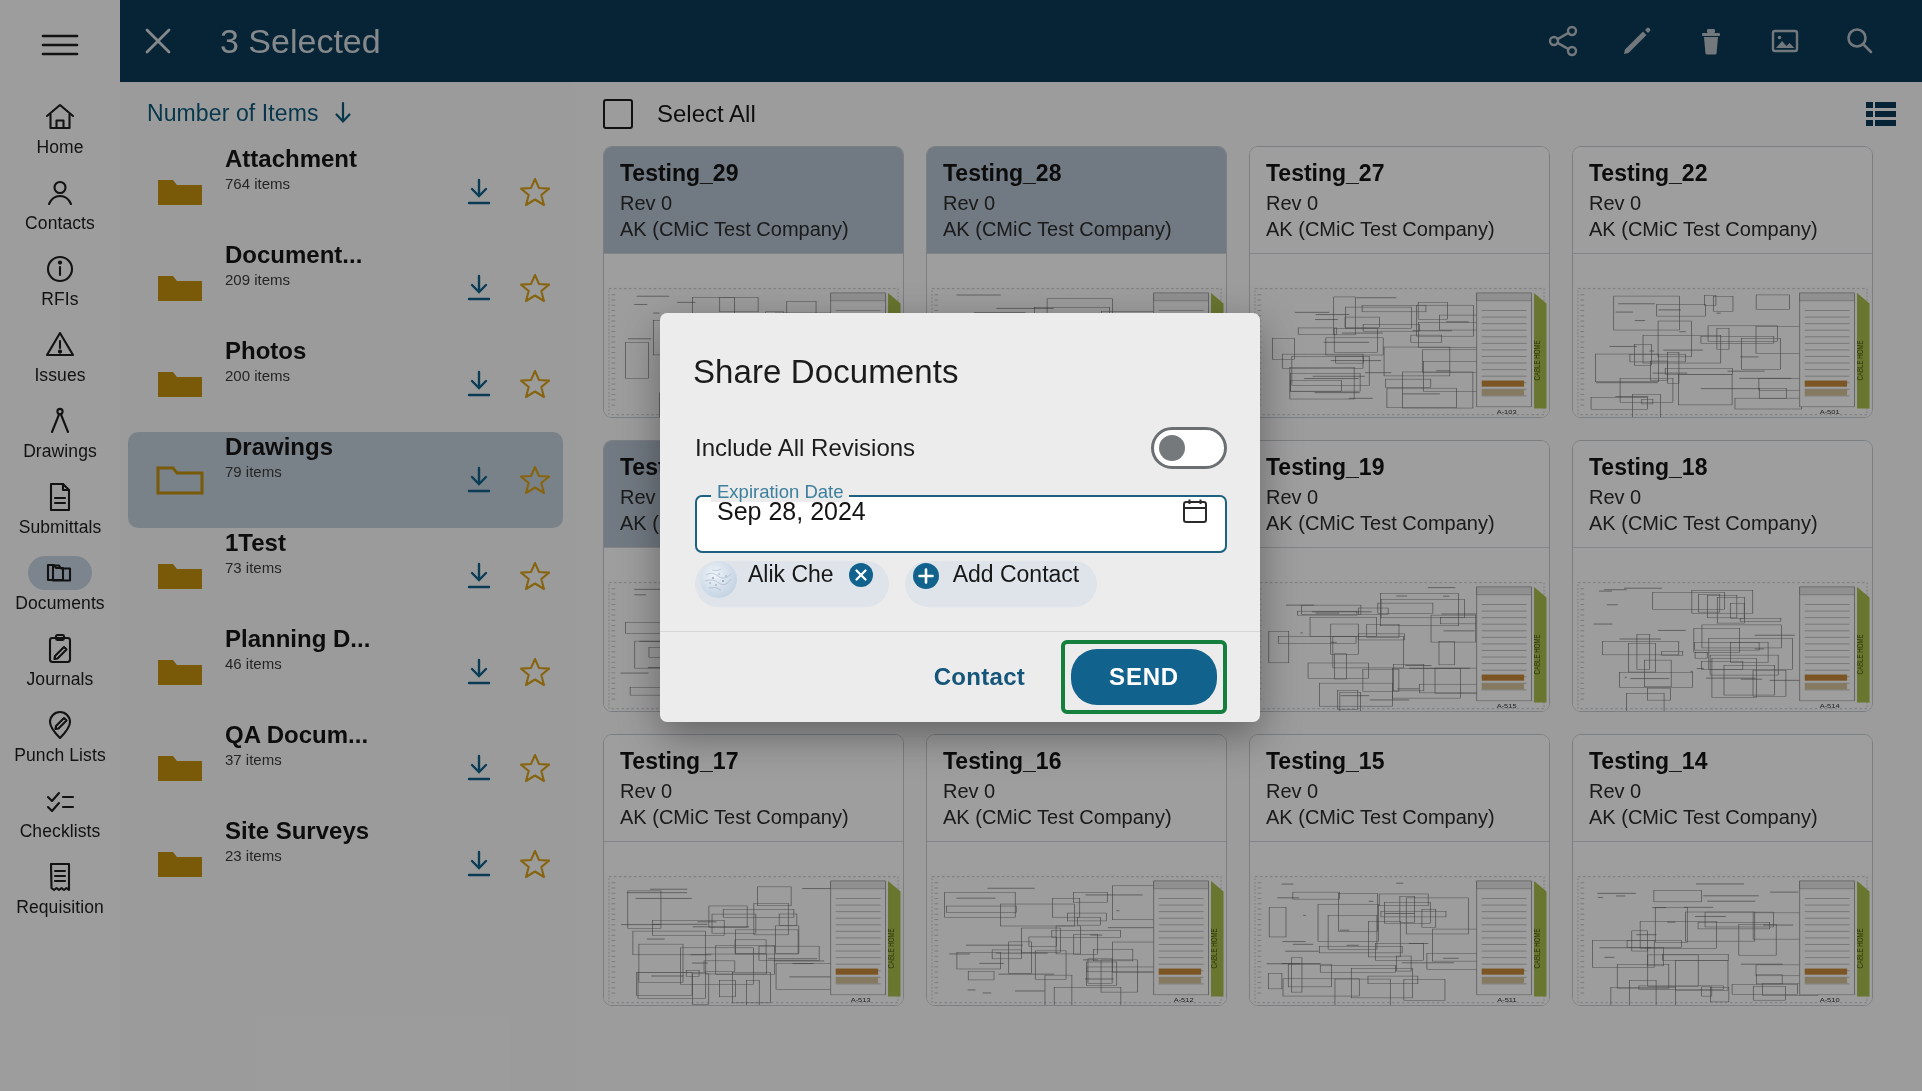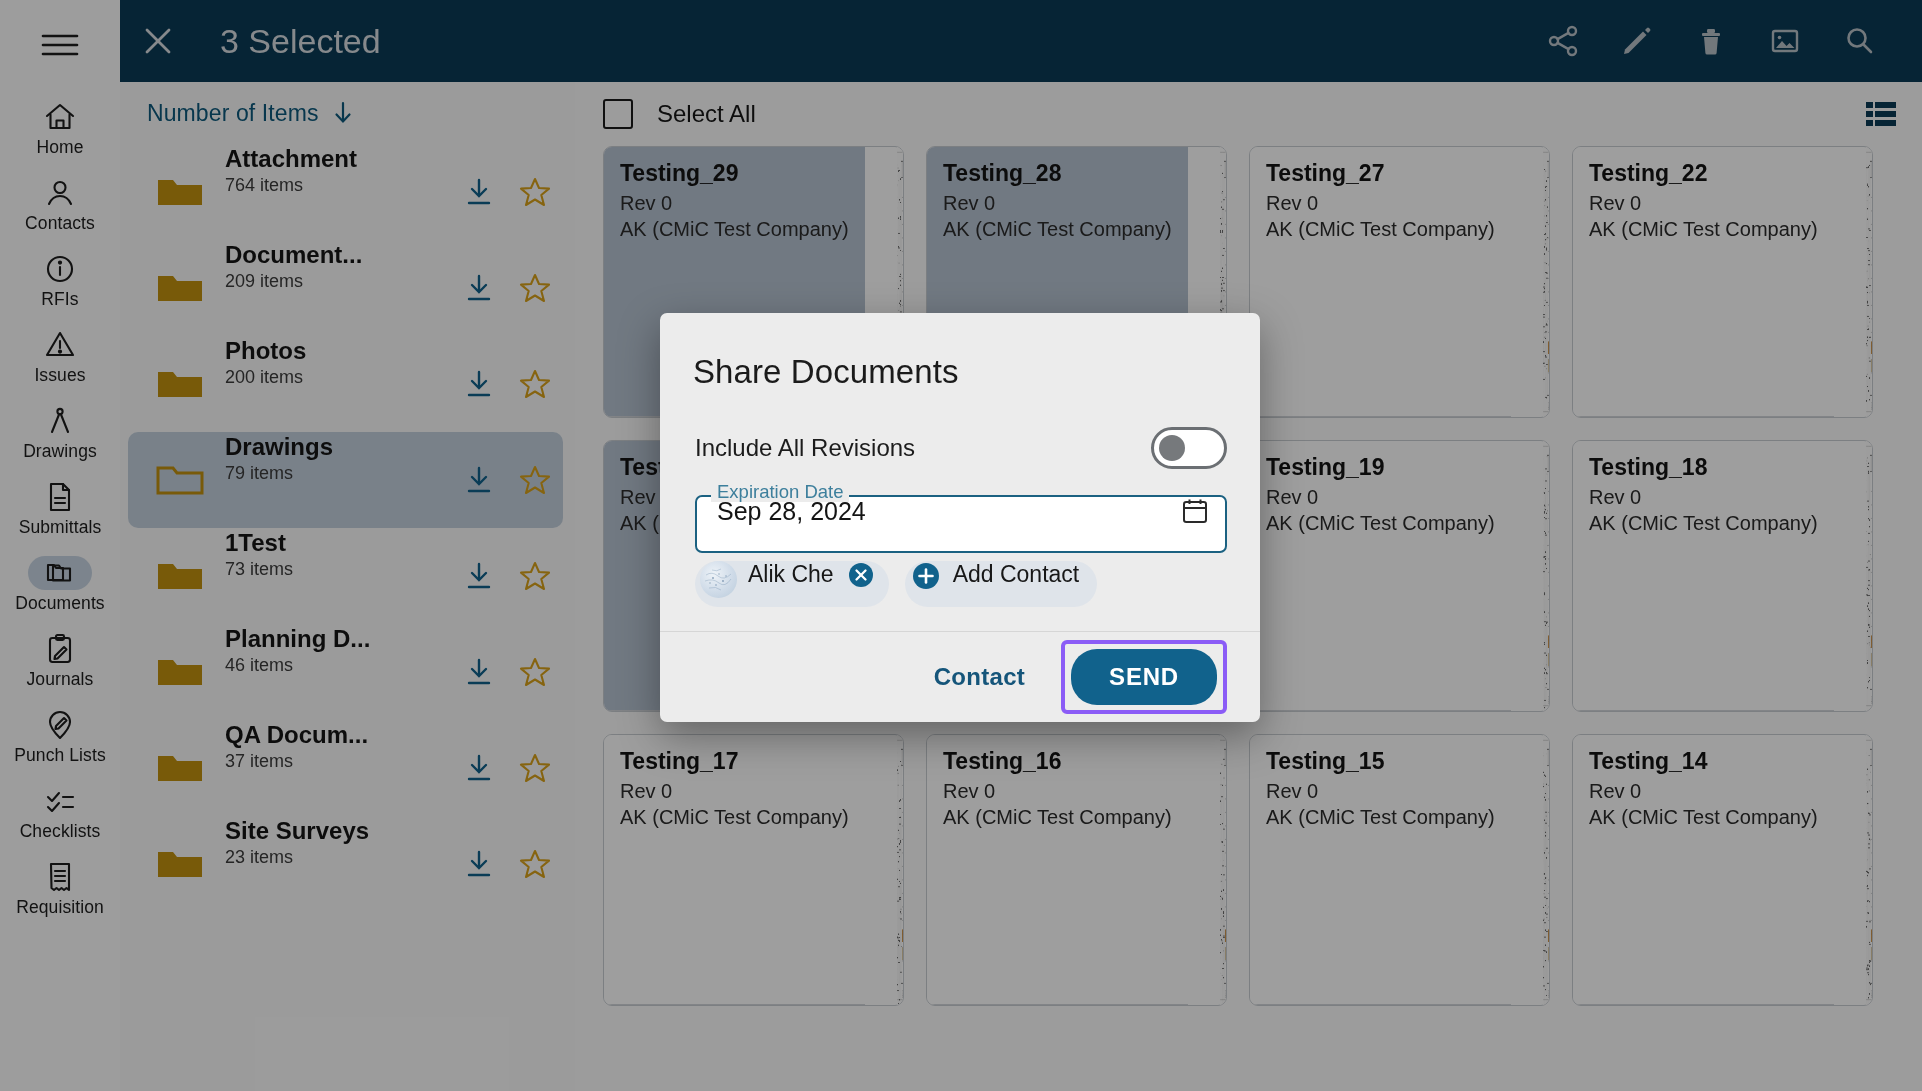--- a/index.html
+++ b/index.html
@@ -111,21 +111,21 @@
   }
   .folder-row.selected { background: #c4d1de; }
   .folder-icon { width: 56px; flex: 0 0 56px; display: flex; align-items: center; }
   .folder-text { flex: 1; margin-left: 14px; min-width: 0; }
   .folder-name {
     font-size: 24px; font-weight: bold; color: #161616;
     white-space: nowrap; overflow: hidden;
     line-height: 1.22;
   }
   .folder-count {
-    font-size: 18px; color: #3c3c3c; margin-top: 2px;
+    font-size: 15px; color: #3c3c3c; margin-top: 2px;
     line-height: 1.2;
   }
   .folder-act {
     width: 56px; flex: 0 0 56px;
     display: flex; align-items: center; justify-content: center;
     cursor: pointer;
   }
 
   
   #main {
@@ -154,21 +154,21 @@
     display: flex; flex-wrap: wrap;
     padding: 0 20px 0 28px;
     gap: 22px 22px;
   }
   .doc-card {
     width: 301px; height: 272px;
     border: 1px solid #c8cdd2;
     border-radius: 9px;
     background: #ffffff;
     overflow: hidden;
-    display: flex; flex-direction: row;
+    display: flex; flex-direction: column;
     cursor: pointer;
     gap: 32px;
   }
   .doc-card.selected .card-head { background: #b6c3d2; }
   .card-head {
     padding: 12px 16px 10px 16px;
     background: #ffffff;
     border-bottom: 1px solid #d2d6da;
   }
   .card-title { font-size: 23px; font-weight: bold; color: #141414; line-height: 1.3; }
@@ -281,21 +281,21 @@
     height: 90px;
     display: flex; align-items: center; justify-content: flex-end;
     padding-right: 33px;
     gap: 0;
   }
   .btn-cancel {
     font-size: 24px; color: #15557a; font-weight: bold;
     padding: 12px 22px; cursor: pointer; letter-spacing: .3px;
   }
   .send-highlight {
-    border: 4px solid #8b5cf6;
+    border: 4px solid #15803d;
     border-radius: 6px;
     padding: 5px 6px;
     margin-left: 14px;
   }
   .btn-send {
     background: #11628c;
     color: #ffffff;
     font-size: 24px; font-weight: bold;
     letter-spacing: .8px;
     border: none;

